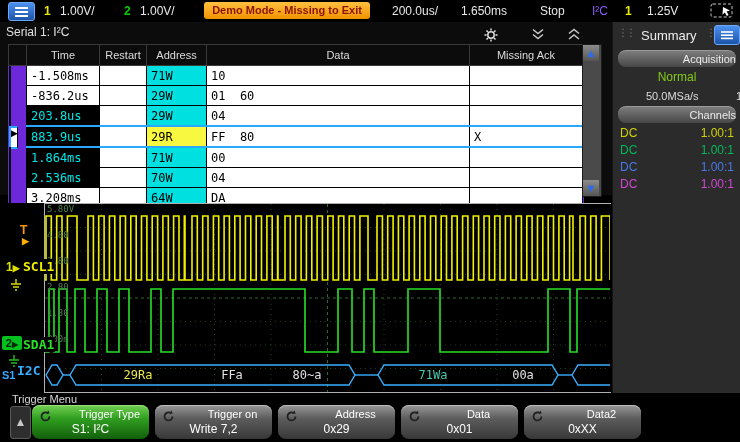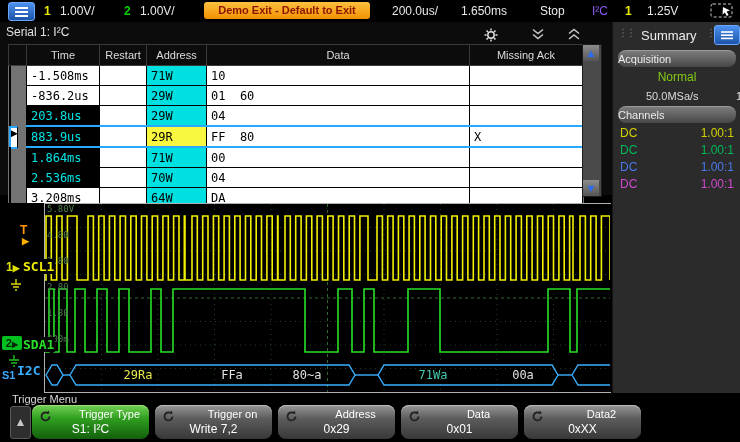--- a/index.html
+++ b/index.html
@@ -15,21 +15,21 @@
                  box-shadow:0 4px 0 #fff,0 8px 0 #fff;}
   .banner{position:absolute;left:204px;top:2px;width:166px;height:17px;border-radius:3px;
           background:linear-gradient(#ffc040,#f09200);color:#8c1400;font-weight:bold;font-size:11px;
           text-align:center;line-height:17px;}
   .pointer-icon{position:absolute;left:710px;top:3px;}
 
   
   .decode{position:absolute;left:0;top:22px;width:612px;height:173px;background:#0c0c0c;}
   .decode-title{position:absolute;left:6px;top:3px;font-size:12px;color:#e0e0e0;}
   .dw-icon{position:absolute;top:5px;cursor:pointer;}
-  .decode table{position:absolute;left:8px;top:22px;border-collapse:collapse;table-layout:fixed;width:574px;background:#737373;padding-left:43px;}
+  .decode table{position:absolute;left:8px;top:22px;border-collapse:collapse;table-layout:fixed;width:574px;background:#6d28d9;padding-left:43px;}
   .decode th{background:#0c0c0c;color:#dcdcdc;font-weight:normal;font-size:11px;height:18px;
              border:1px solid #3a3a3a;overflow:hidden;}
   .decode td{border:1px solid #000;height:19px;font-family:"DejaVu Sans Mono",monospace;font-size:12px;
              padding:0 4px;white-space:pre;background:#fff;color:#000;overflow:hidden;}
   .decode td.marker{padding:0;text-align:center;font-size:9px;font-family:"Liberation Sans",sans-serif;}
   .decode td.time.dark{background:#000;color:#00e5e5;}
   .decode td.addr.cyan{background:#00e0e0;}
   .decode td.addr.yellow{background:#f8f840;}
   tr.selected td{border-top:2px solid #28a8ff;border-bottom:2px solid #28a8ff;}
   tr.selected td:first-child{border-left:2px solid #28a8ff;}
@@ -40,21 +40,21 @@
 
   
   .summary{position:absolute;left:612px;top:22px;width:128px;height:371px;background:#2b2b2b;border-left:1px solid #151515;}
   .sum-title{position:absolute;left:28px;top:6px;width:80px;text-align:left;font-size:13px;color:#ececec;}
   .sum-grip{position:absolute;top:5px;color:#7a7a7a;font-size:10px;letter-spacing:-2px;}
   .sum-menu-btn{position:absolute;left:101px;top:3px;width:24px;height:18px;border-radius:3px;
                 background:linear-gradient(#4c90ee,#1c54a8);border:1px solid #6aa8ff;cursor:pointer;}
   .sum-menu-btn .bar{position:absolute;left:6px;top:5px;width:12px;height:2px;background:#fff;
                      box-shadow:0 4px 0 #fff,0 8px 0 #fff;transform:scaleY(.8);}
   .sum-bar{position:absolute;left:5px;width:118px;height:16px;border-radius:8px;color:#ececec;font-size:11px;
-           text-align:left;line-height:16px;background:linear-gradient(#7c7c7c,#474747);
+           text-align:right;line-height:16px;background:linear-gradient(#7c7c7c,#474747);
            border-top:1px solid #9a9a9a;cursor:pointer;}
   .sum-text{position:absolute;left:0;width:128px;text-align:center;font-size:12px;color:#84cc16;}
   .sum-rates{position:absolute;left:5px;top:68px;width:118px;font-size:11px;color:#dcdcdc;margin-left:28px;}
   .sum-rates .bw{float:right;}
   .ch-row{position:absolute;left:7px;width:114px;height:17px;font-size:12px;}
   .ch-row .probe{float:right;}
 
   
   .waveregion{position:absolute;left:0;top:203px;width:612px;height:190px;background:#000;}
   .wavebox{position:absolute;left:44px;top:0;width:566px;height:188px;background:#000;
@@ -82,21 +82,21 @@
 <div id="screen">
 
   <div class="topbar">
     <div class="menu-btn">
         <span class="bar"></span>
       </div>
     <span class="tb-item" style="left:44px;color:#e8e800;font-weight:bold">1</span>
     <span class="tb-item" style="left:60px">1.00V/</span>
     <span class="tb-item" style="left:124px;color:#00d000;font-weight:bold">2</span>
     <span class="tb-item" style="left:140px">1.00V/</span>
-    <div class="banner">Demo Exit - Default to Exit</div>
+    <div class="banner">Demo Mode - Missing to Exit</div>
     <span class="tb-item" style="left:392px">200.0us/</span>
     <span class="tb-item" style="left:461px">1.650ms</span>
     <span class="tb-item" style="left:540px">Stop</span>
     <span class="tb-item" style="left:592px;color:#8b5cf6;font-weight:normal">I²C</span>
     <span class="tb-item" style="left:625px;color:#e8e800;font-weight:bold">1</span>
     <span class="tb-item" style="left:647px">1.25V</span>
     <span class="pointer-icon">
       <svg width="24" height="16">
           <rect x="1" y="1" width="21" height="13" rx="2" fill="none" stroke="#c8c8c8" stroke-dasharray="3,2"></rect>
           <path d="M13 4l7 3.5-3.4 1 2 3.4-1.8 1-2-3.4-2.3 2.3z" fill="#fff"></path>

